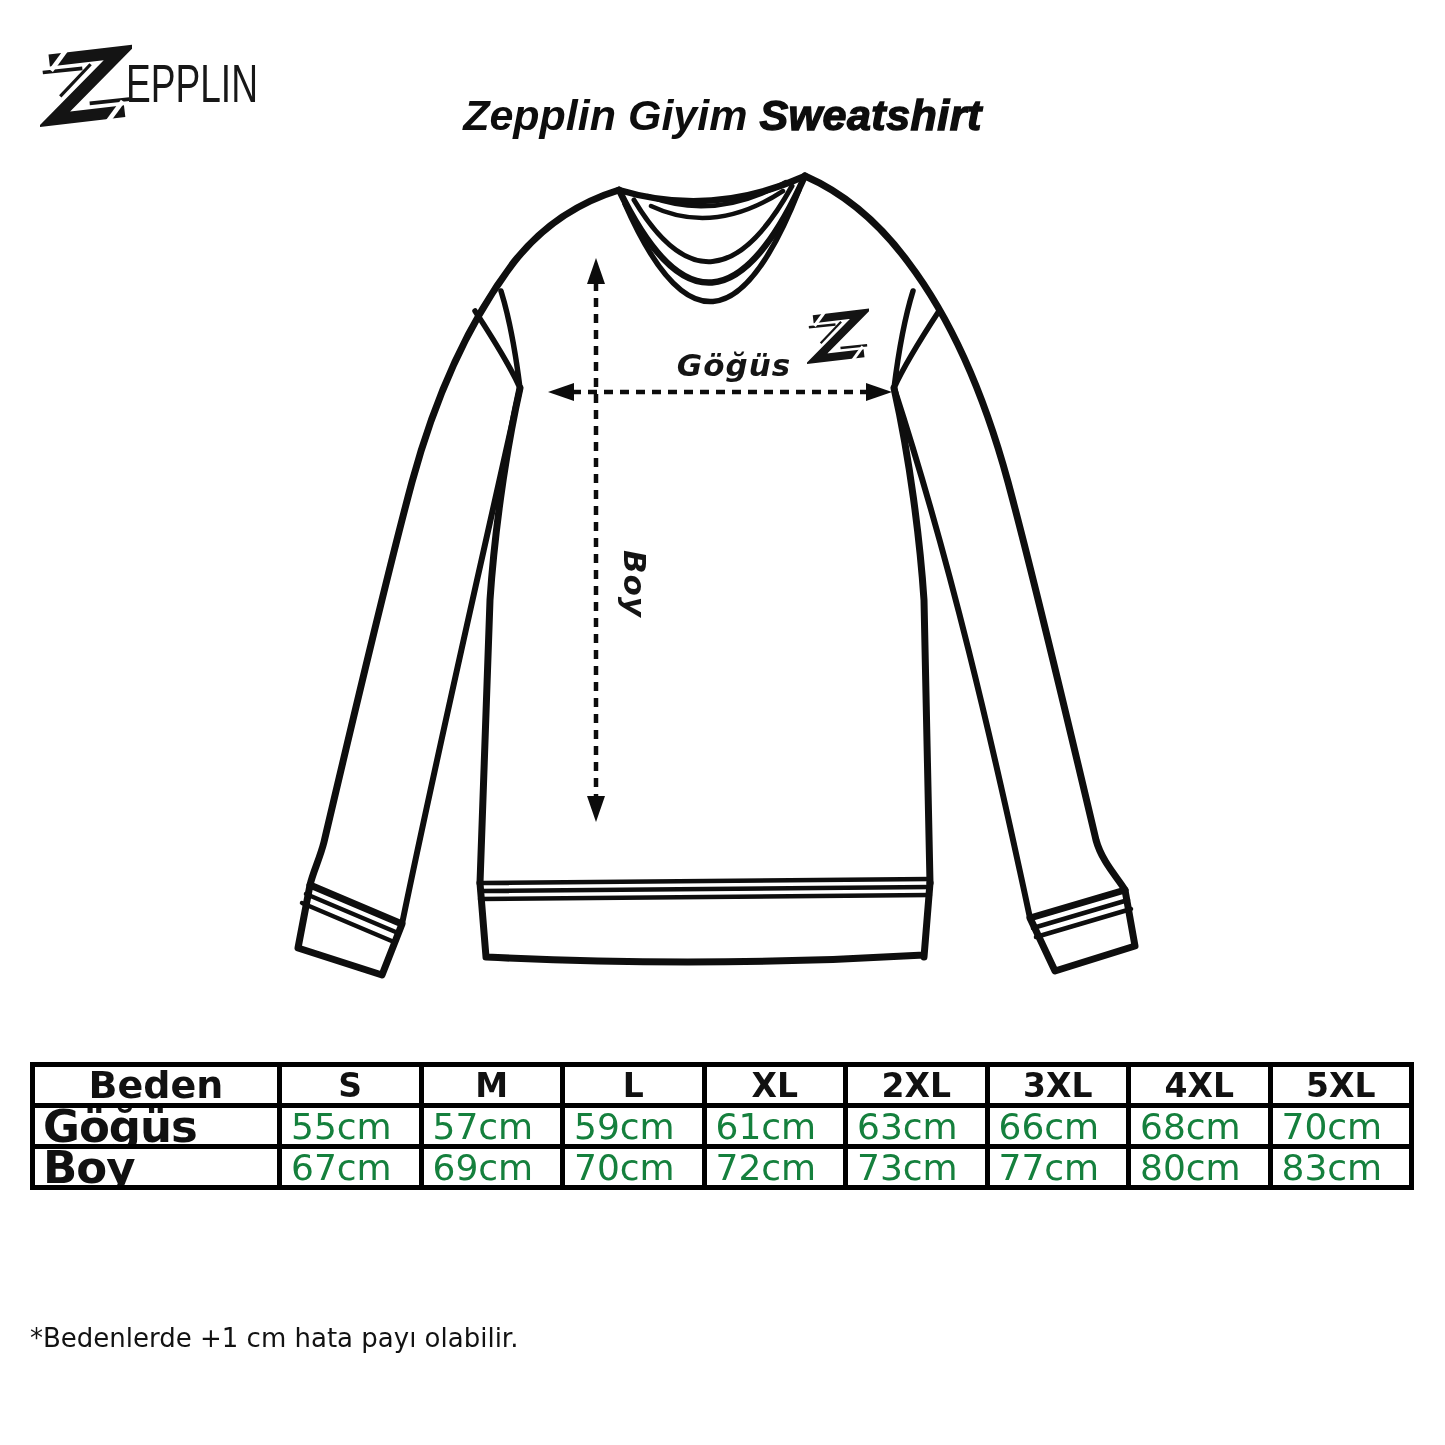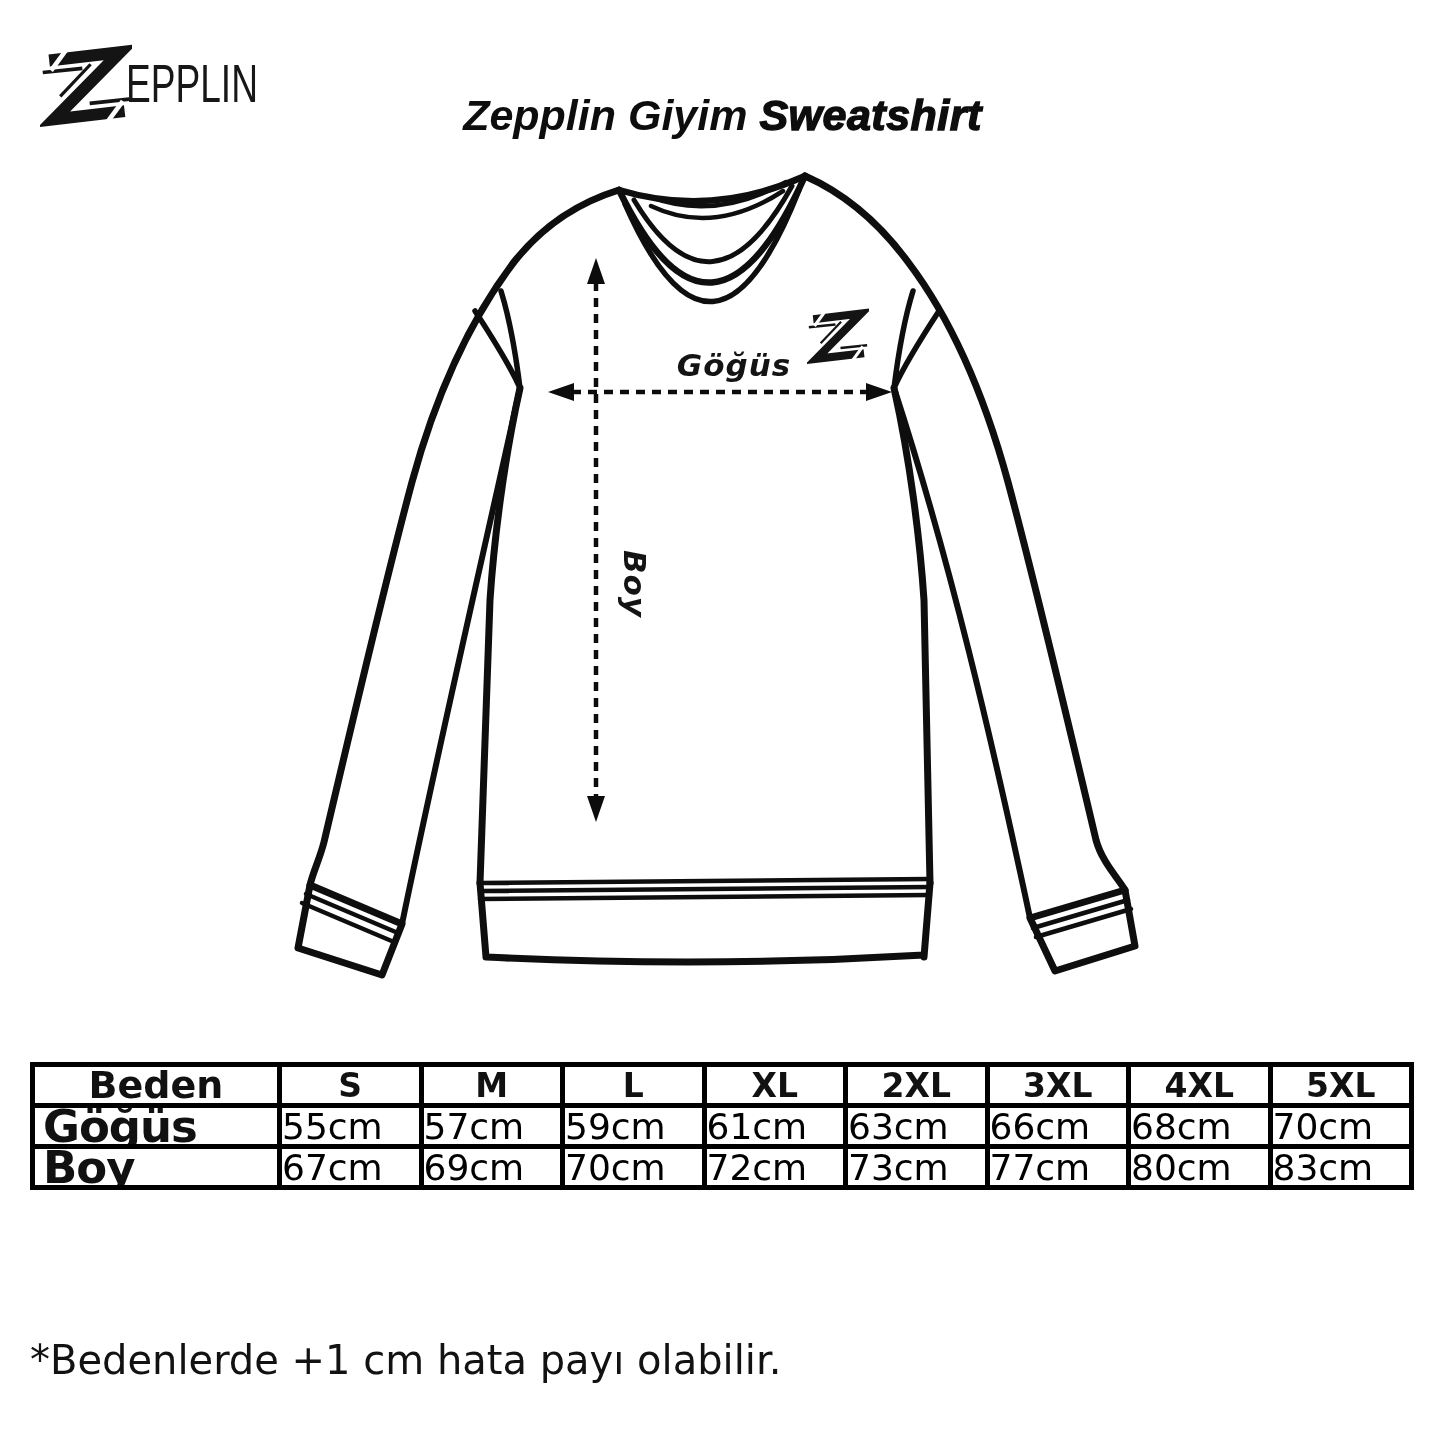--- a/index.html
+++ b/index.html
@@ -29,24 +29,24 @@
               background:#000;}
   .st-title{grid-column:1/-1;height:50px;background:#000;color:#fff;display:flex;
             align-items:center;justify-content:center;font-weight:bold;font-size:40px;
             font-family:"DejaVu Sans",sans-serif;}
   .cell{background:#fff;height:36px;display:flex;align-items:center;overflow:hidden;
         font-family:"DejaVu Sans",sans-serif;}
   .cell.c{justify-content:center;}
   .beden{font-weight:bold;font-size:38px;}
   .sz{font-weight:bold;font-size:33px;}
   .rowlab{font-weight:bold;font-size:45px;padding-left:8px;letter-spacing:-1px;}
-  .val{font-size:36px;color:#000000;}
+  .val{font-size:36px;padding-left:9px;color:#15803d;}
 
   
-  .footnote{position:absolute;left:30px;top:1297px;font-size:40px;color:#121212;
+  .footnote{position:absolute;left:30px;top:1297px;font-size:26px;color:#121212;
             font-family:"DejaVu Sans",sans-serif;}
 </style>
 </head>
 <body>
 
 <svg width="0" height="0" style="position:absolute" aria-hidden="true">
   <defs>
     <symbol id="zg" viewBox="0 0 100 100">
       <g stroke="#141414" fill="none">
         <path d="M10 18 L87 9 L15 82 L92 73" stroke-width="13" stroke-linejoin="miter"></path>

